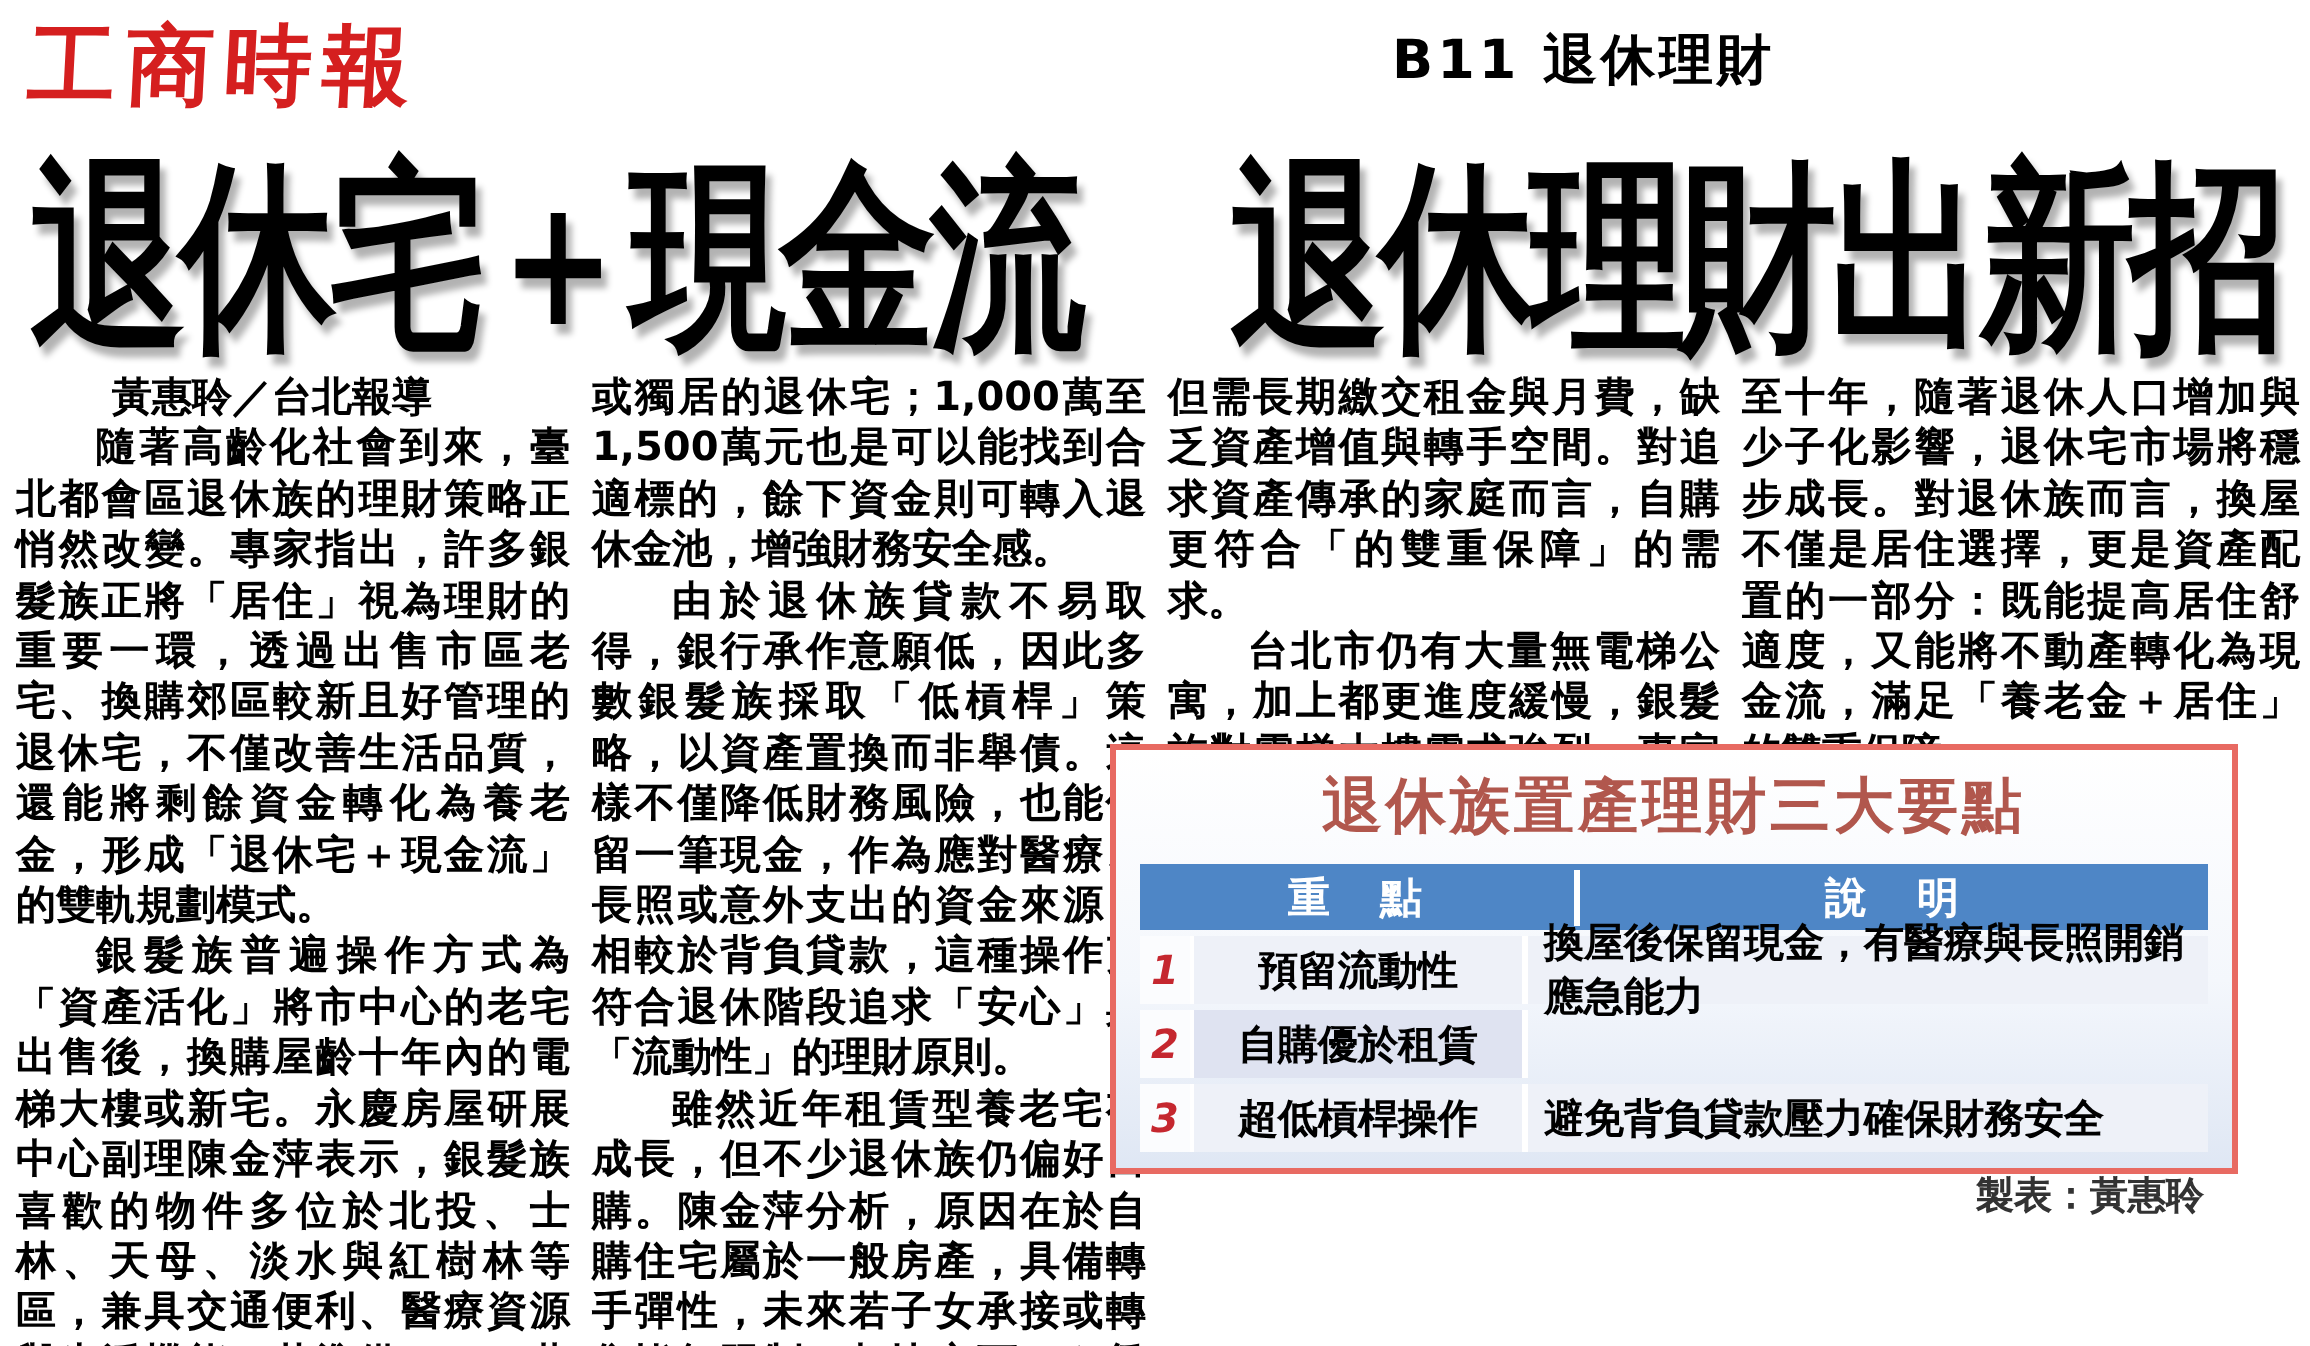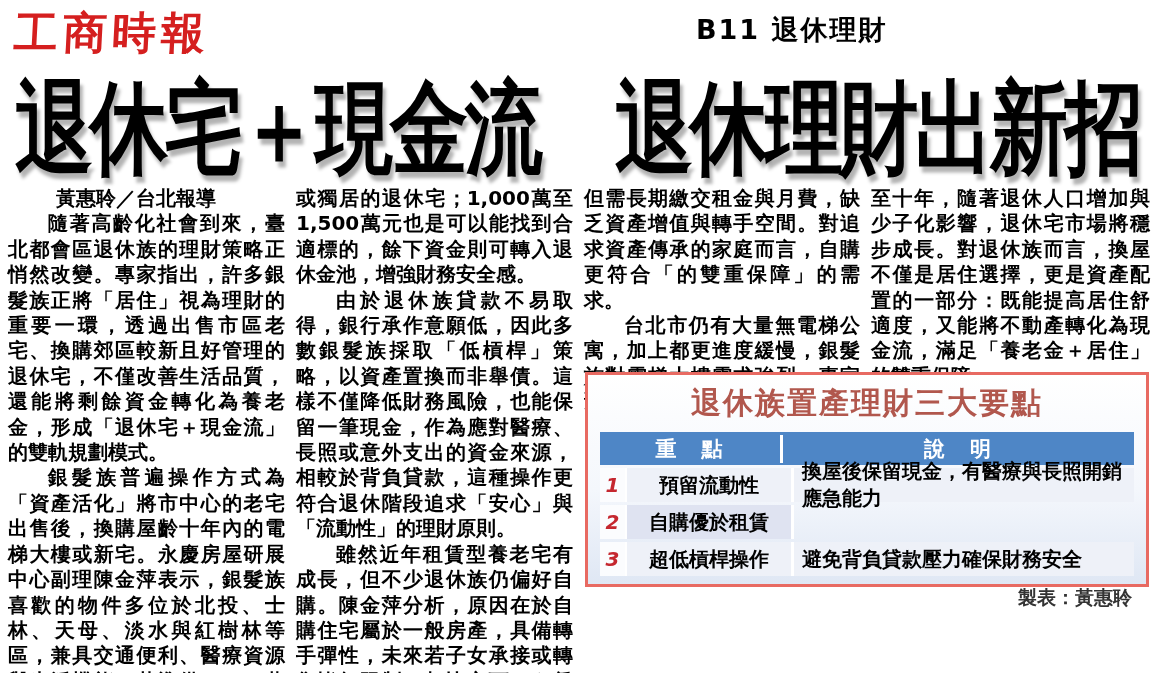--- a/index.html
+++ b/index.html
@@ -41,35 +41,35 @@
   .col p{margin:0;}
   .p-byline{text-indent:2.4em;}
   .p-indent{text-indent:2em;}
   .p-cont{text-indent:0;}
   #col1{left:8px;}
   #col2{left:296px;}
   #col3{left:584px;width:276px;}
   #col4{left:871px;width:279px;}
   
   .infobox{
-    position:absolute;left:585px;top:372px;width:564px;height:215px;
+    position:absolute;left:555px;top:372px;width:564px;height:215px;
     box-sizing:border-box;border:3px solid #e86a62;
     background:linear-gradient(180deg,#ffffff 0%,#f4f7fc 55%,#dfe7f4 100%);
     padding:4px 10px 0 10px;
   }
   .infobox-title{
     text-align:center;font-size:30px;font-weight:900;color:#b1574d;
     letter-spacing:2px;margin:4px 0 8px 0;
   }
   .tbl{margin:0 2px;}
   .tbl-header{
     display:flex;height:33px;align-items:center;
     background:#4e86c6;color:#ffffff;font-size:21px;font-weight:700;
   }
-  .th-point{width:183px;text-align:center;border-right:3px solid #ffffff;
+  .th-point{width:220px;text-align:center;border-right:3px solid #ffffff;
     box-sizing:border-box;letter-spacing:2px;}
   .th-desc{flex:1;text-align:center;letter-spacing:2px;}
   .tbl-row{display:flex;height:34px;margin-top:3px;align-items:stretch;
     font-size:20px;font-weight:700;}
   .td-num{
     width:27px;display:flex;align-items:center;justify-content:center;
     background:#fbfcfe;color:#c5272f;font-style:italic;font-weight:900;
     border-right:2px solid #ffffff;box-sizing:border-box;
   }
   .td-point{

